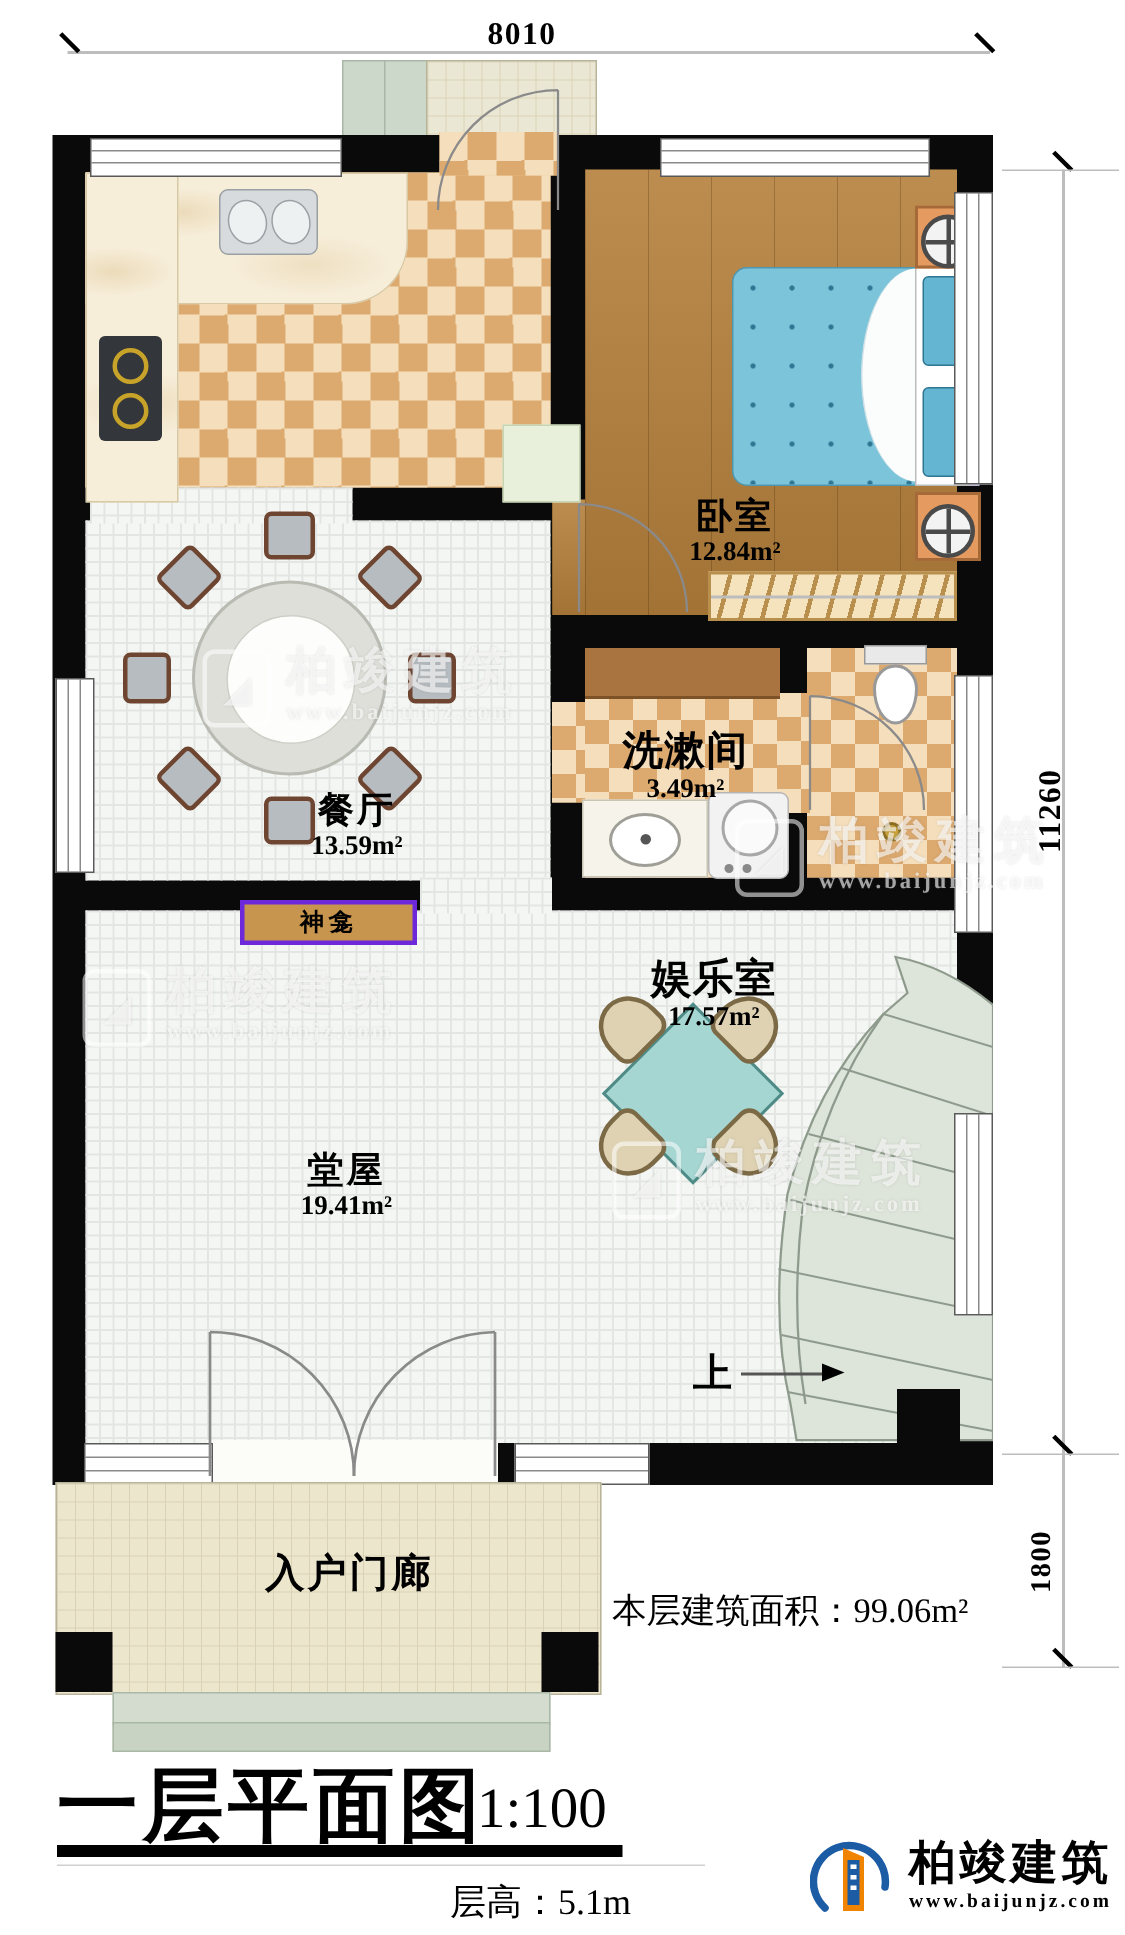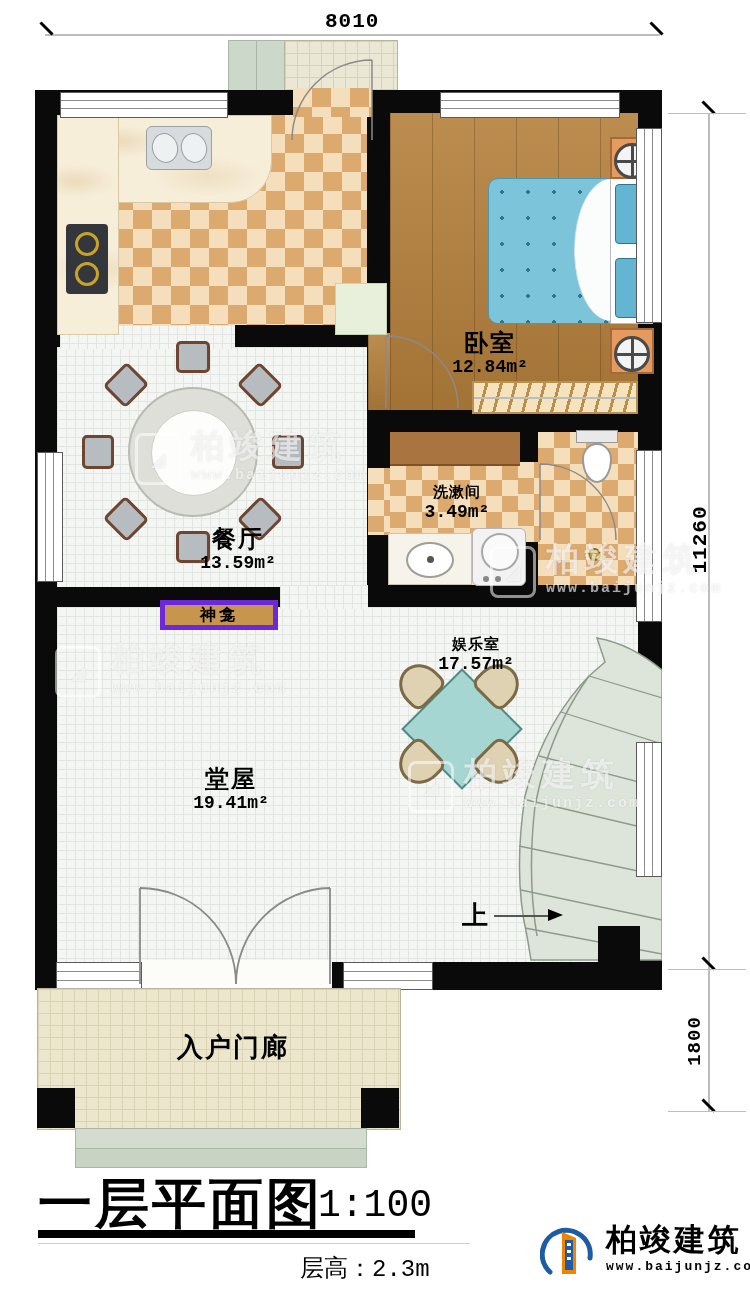--- a/index.html
+++ b/index.html
@@ -1,17 +1,17 @@
 <!DOCTYPE html>
 <html><head>
 <meta charset="utf-8">
 <style>
   html,body{margin:0;padding:0;background:#fff;}
   .plan{position:relative;width:750px;height:1290px;background:#ffffff;overflow:hidden;
-        font-family:Liberation Mono, monospace;color:#000;}
+        font-family:Liberation Serif, serif;color:#000;}
   .abs{position:absolute;}
   
   .wallblock{position:absolute;background:#0a0a0a;}
   .checker{position:absolute;background-color:#ecc792;
     background-image:repeating-conic-gradient(#dca96e 0% 25%, #f5debb 0% 50%);
     background-size:38px 38px;}
   .checker-sm{background-size:32px 32px;}
   .tile{position:absolute;background-color:#f4f6f3;
     background-image:linear-gradient(#e2e5e1 1px,transparent 1px),linear-gradient(90deg,#e2e5e1 1px,transparent 1px);
     background-size:9px 9px;}
@@ -28,21 +28,21 @@
   .steps{position:absolute;background:#ccd8ca;border:1px solid #a9b7a7;}
   
   .win{position:absolute;background:#fff;border:1px solid #5a5a5a;box-sizing:border-box;}
   .win-h{background-image:linear-gradient(#8a8a8a,#8a8a8a),linear-gradient(#8a8a8a,#8a8a8a);
     background-repeat:no-repeat;background-size:100% 1px;background-position:0 30%,0 66%;}
   .win-v{background-image:linear-gradient(#8a8a8a,#8a8a8a),linear-gradient(#8a8a8a,#8a8a8a);
     background-repeat:no-repeat;background-size:1px 100%;background-position:30% 0,66% 0;}
   
   .room-label{position:absolute;text-align:center;font-weight:bold;line-height:1.1;white-space:nowrap;}
   .rname{font-size:24px;letter-spacing:2px;}
-  .rname-sm{font-size:15px;letter-spacing:1px;}
+  .rname-sm{font-size:27px;letter-spacing:1px;}
   .rarea{font-size:18px;}
   
   .dl{position:absolute;background:#bdbdbd;}
   .tick{position:absolute;width:17px;height:3px;background:#000;transform:rotate(45deg);}
   .dimtext{position:absolute;font-weight:bold;font-size:21px;letter-spacing:1px;}
   .vdim{transform:rotate(-90deg);transform-origin:center;}
   
   .dchair{position:absolute;width:34px;height:32px;background:#b6bcc0;border:3px solid #6e4531;border-radius:5px;box-sizing:border-box;}
   .echair{position:absolute;width:42px;height:40px;background:#ded2b2;border:3px solid #7c6a46;
     border-radius:55% 55% 10px 10px / 65% 65% 10px 10px;box-sizing:border-box;}
@@ -158,21 +158,21 @@
   <div class="abs" style="left:472px;top:528px;width:54px;height:58px;background:#f2f2f2;border:1px solid #b5b5b5;border-radius:6px;box-sizing:border-box;">
     <div class="abs" style="left:8px;top:4px;width:38px;height:38px;border:2px solid #a8a8a8;border-radius:50%;background:#fafafa;box-sizing:border-box;"></div>
     <div class="abs" style="left:10px;top:47px;width:6px;height:6px;background:#888;border-radius:50%;"></div>
     <div class="abs" style="left:22px;top:47px;width:6px;height:6px;background:#888;border-radius:50%;"></div>
   </div>
 
   <div class="abs" style="left:576px;top:430px;width:42px;height:13px;background:#e9e9e9;border:1px solid #999;box-sizing:border-box;"></div>
   <div class="abs" style="left:582px;top:443px;width:30px;height:40px;background:#ffffff;border:2px solid #999;border-radius:50% 50% 50% 50%/40% 40% 60% 60%;box-sizing:border-box;"></div>
   <div class="abs" style="left:588px;top:548px;width:13px;height:13px;background:#caa23a;border:2px solid #8a6d1f;border-radius:50%;box-sizing:border-box;"></div>
 
-  <div class="abs" style="left:160px;top:600px;width:118px;height:30px;background:#c8954e;border:5px solid #6d28d9;box-sizing:border-box;display:flex;align-items:center;justify-content:center;">
+  <div class="abs" style="left:160px;top:600px;width:118px;height:30px;background:#c8954e;border:3px solid #6d28d9;box-sizing:border-box;display:flex;align-items:center;justify-content:center;">
     <span style="font-size:16px;font-weight:bold;letter-spacing:3px;">神龛</span>
   </div>
 
   <div class="abs" style="left:419px;top:686px;width:86px;height:86px;background:#a5d6d2;border:2px solid #4f8b86;transform:rotate(45deg);box-sizing:border-box;"></div>
   <div class="echair" style="left:398px;top:664px;transform:rotate(-45deg);"></div>
   <div class="echair" style="left:478px;top:664px;transform:rotate(45deg);"></div>
   <div class="echair" style="left:398px;top:744px;transform:rotate(-135deg);"></div>
   <div class="echair" style="left:478px;top:744px;transform:rotate(135deg);"></div>
 
   <svg class="abs" style="left:505px;top:636px;" width="157" height="326" viewBox="0 0 157 326">
@@ -255,27 +255,30 @@
       </div>
   </div>
   <div class="wm" style="left:408px;top:760px;">
     <div class="wmicon">◢</div>
     <div>
         <div class="wmname">柏竣建筑</div>
          <div class="wmurl">www.baijunjz.com</div>
       </div>
   </div>
 
+  <div class="stat" style="left:408px;top:1058px;">
+    <span>本层建筑面积：</span><span>99.06m²</span>
+  </div>
 
   <div class="title" style="left:38px;top:1168px;">一层平面图</div>
   <div class="scale" style="left:318px;top:1184px;">1:100</div>
   <div class="abs" style="left:38px;top:1230px;width:377px;height:8px;background:#000;"></div>
   <div class="abs" style="left:38px;top:1243px;width:432px;height:1px;background:#cfcfcf;"></div>
   <div class="stat" style="left:300px;top:1252px;font-size:24px;">
-    <span>层高：</span><span>2.3m</span>
+    <span>层高：</span><span>5.1m</span>
   </div>
 
   <div class="brand" style="left:540px;top:1222px;">
     <svg width="58" height="60" viewBox="0 0 58 60">
       <path d="M10 50 A24 24 0 1 1 50 36" fill="none" stroke="#1c5ca5" stroke-width="5" stroke-linecap="round"></path>
       <path d="M22 10 L36 16 L36 52 L22 52 Z" fill="#f08300"></path>
       <rect x="25" y="18" width="8" height="30" fill="#1c5ca5"></rect>
       <rect x="27" y="21" width="4" height="3" fill="#fff"></rect>
       <rect x="27" y="28" width="4" height="3" fill="#fff"></rect>
       <rect x="27" y="35" width="4" height="3" fill="#fff"></rect>

